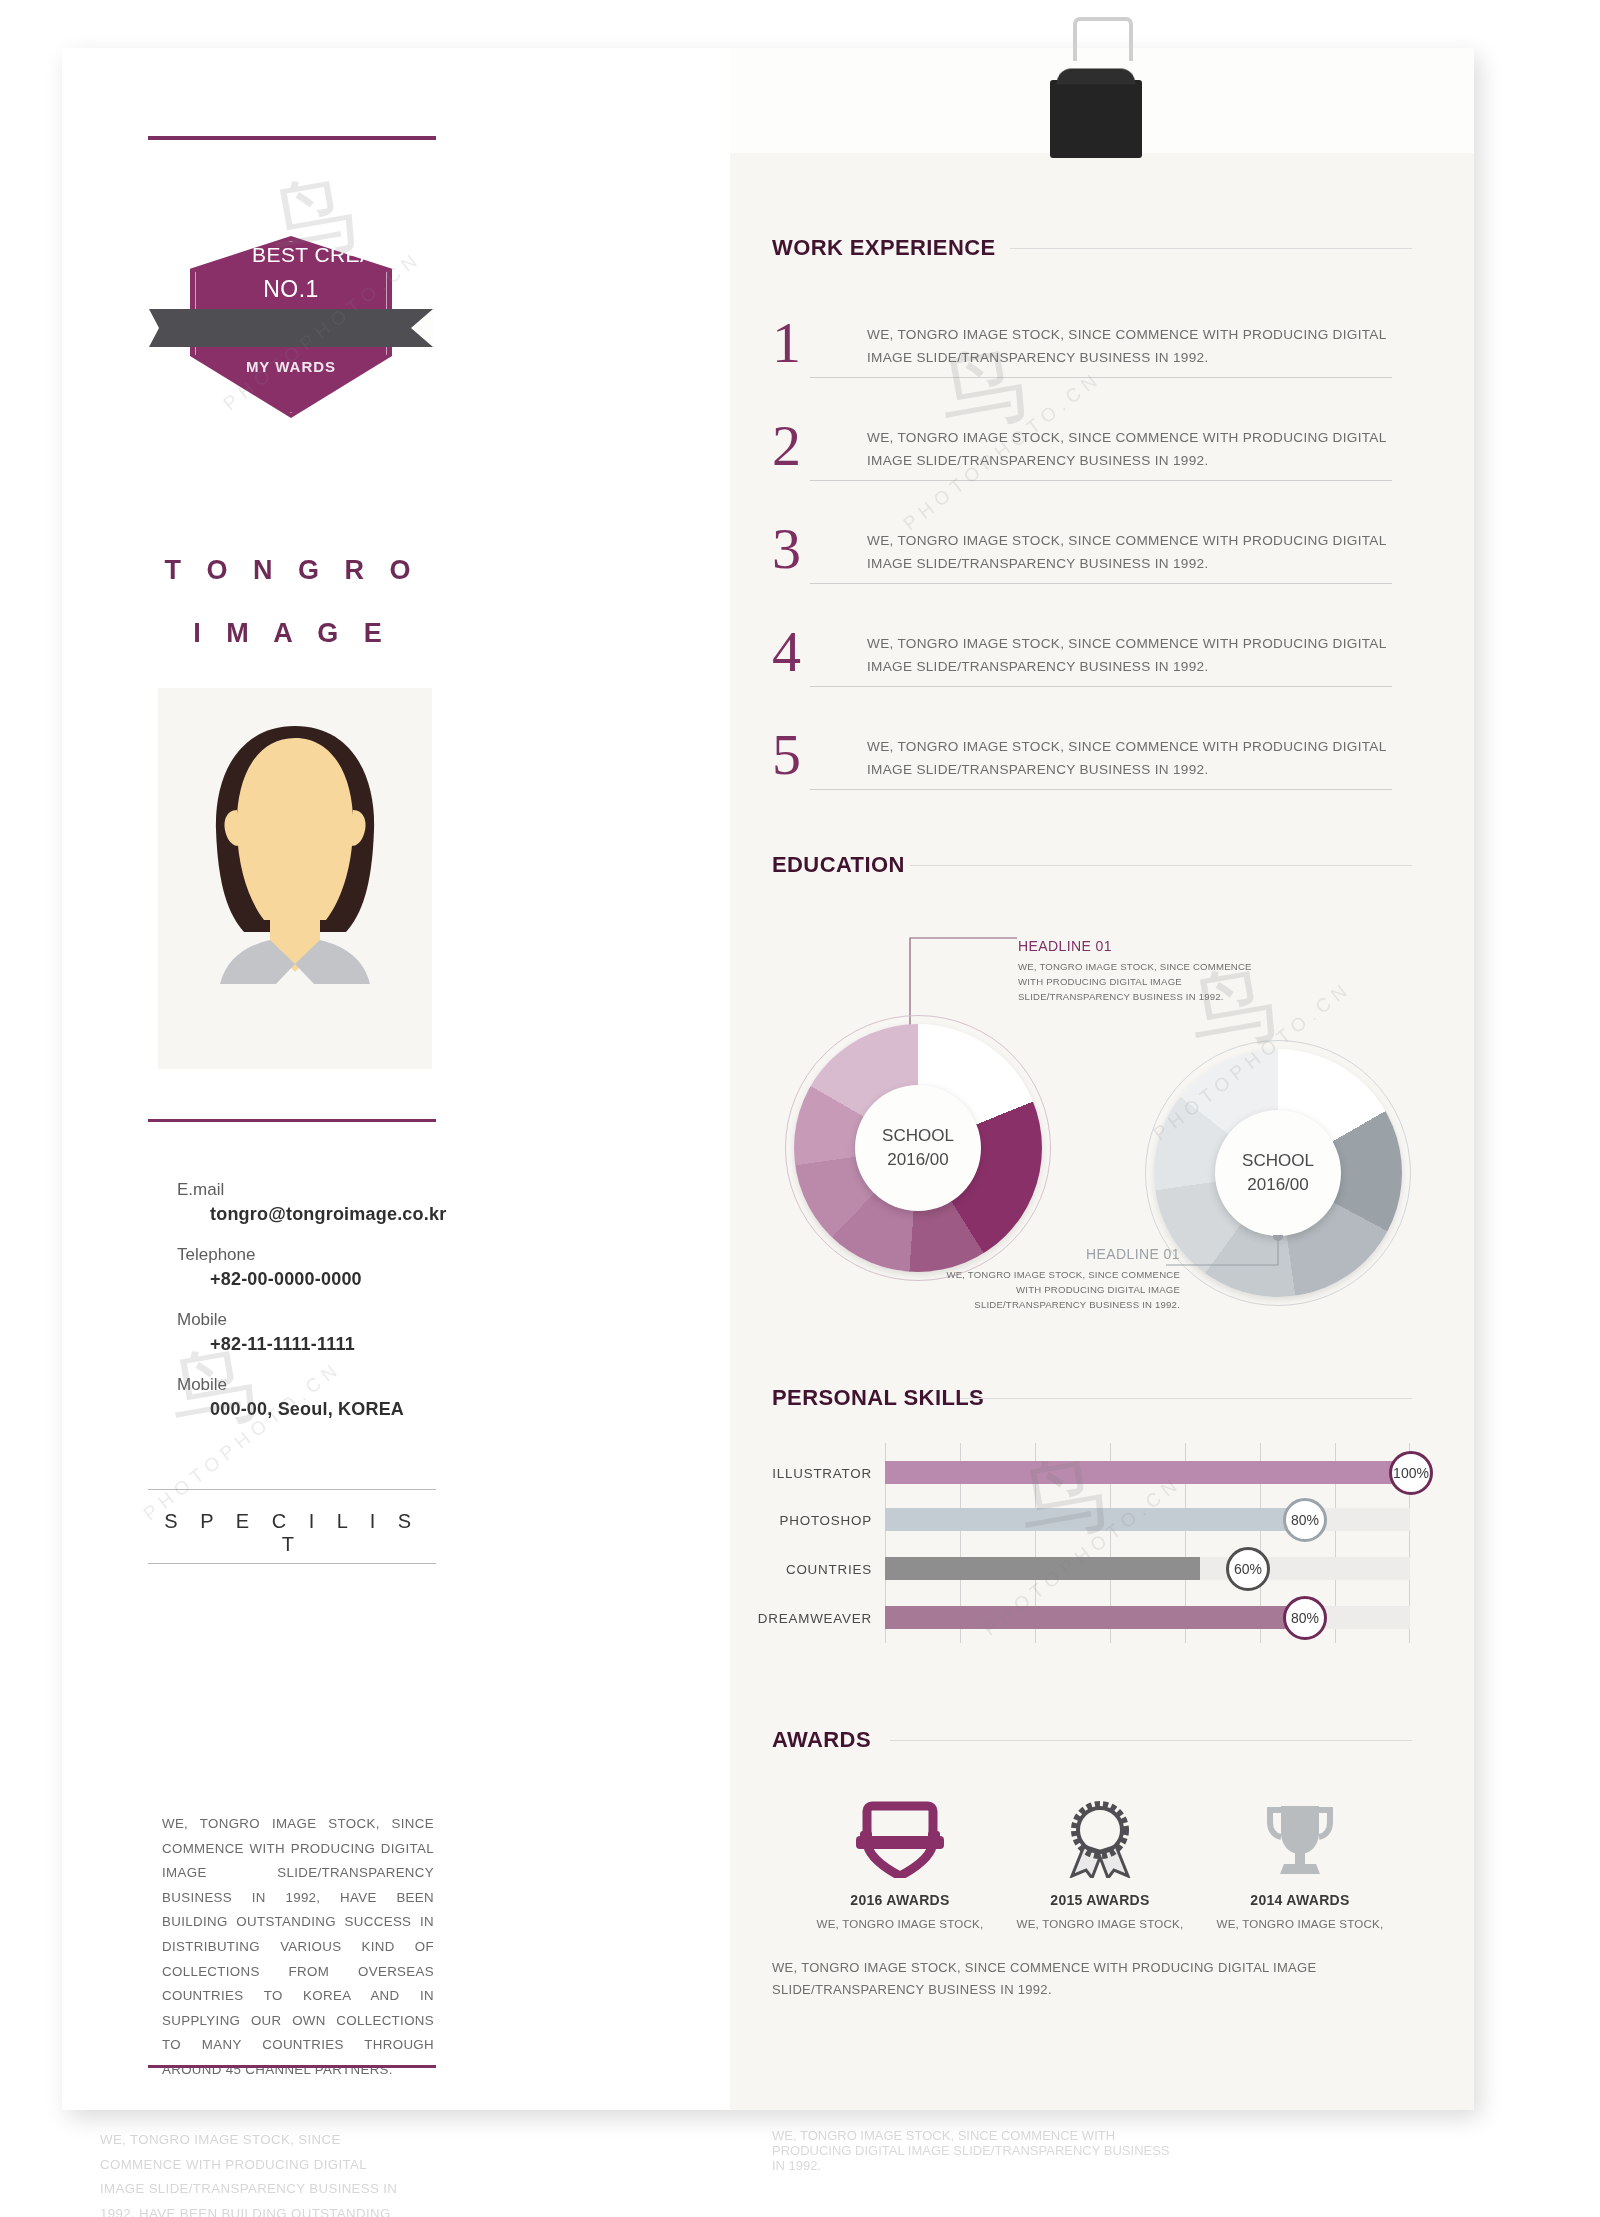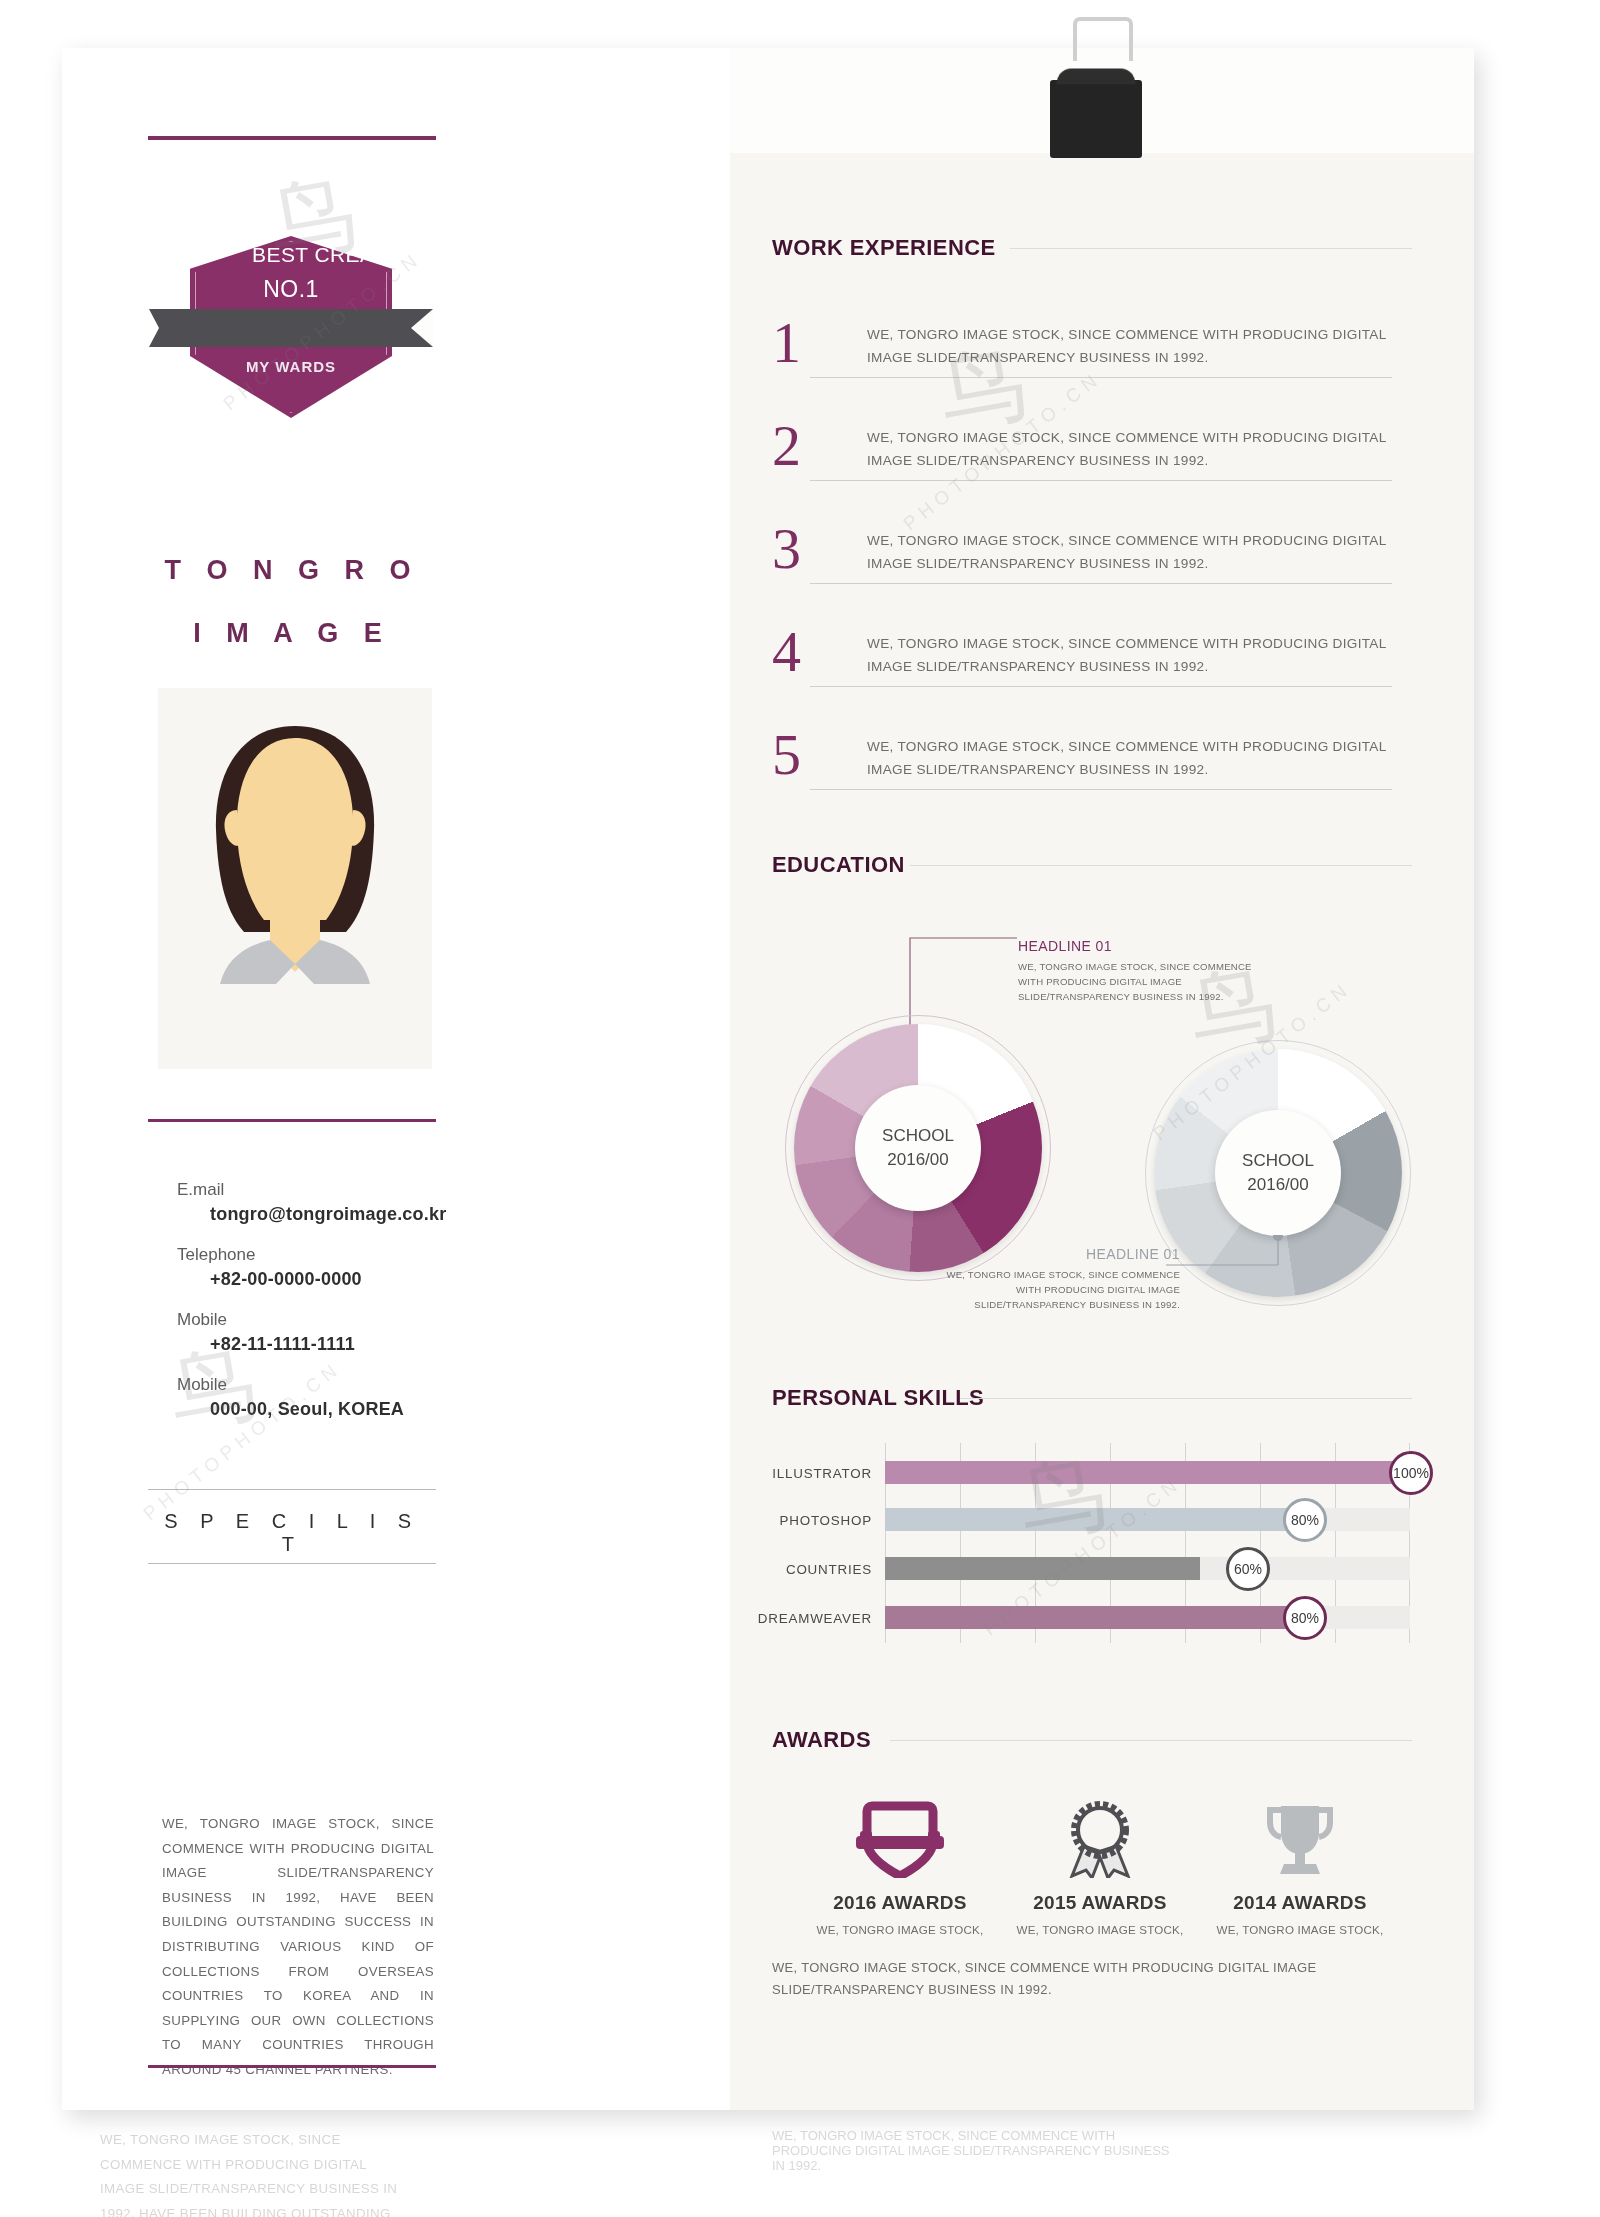--- a/index.html
+++ b/index.html
@@ -223,21 +223,21 @@
   }
   .skill-bar { position: absolute; left:0; top:0; height: 23px; }
   .skill-bubble {
     position: absolute; width: 44px; height: 44px; border-radius: 50%;
     background:#ffffff; display:flex; align-items:center; justify-content:center;
     font-size: 14px; color:#3b3b3b; font-weight: 400;
   }
 
   
   .award-col { position: absolute; width: 200px; text-align: center; }
-  .award-label { font-size: 19px; font-weight: 700; color: #3a3a3a; letter-spacing: 0.3px; margin-top: 10px; }
+  .award-label { font-size: 14px; font-weight: 700; color: #3a3a3a; letter-spacing: 0.3px; margin-top: 10px; }
   .award-sub { font-size: 11.6px; color: #6f6f6f; margin-top: 9px; letter-spacing: 0.2px;}
   .award-foot {
     position: absolute; left: 772px; top: 1957px; width: 640px;
     font-size: 13px; color: #6d6d6d; line-height: 22px; letter-spacing: 0.3px;
   }
 
   
   .wm { position:absolute; color: rgba(130,130,130,0.16); pointer-events:none; user-select:none; }
   .wm-txt { font-size: 19px; letter-spacing: 6px; }
   .wm-glyph { font-size: 86px; font-family: "DejaVu Sans", sans-serif; color: rgba(120,120,120,0.17); }

